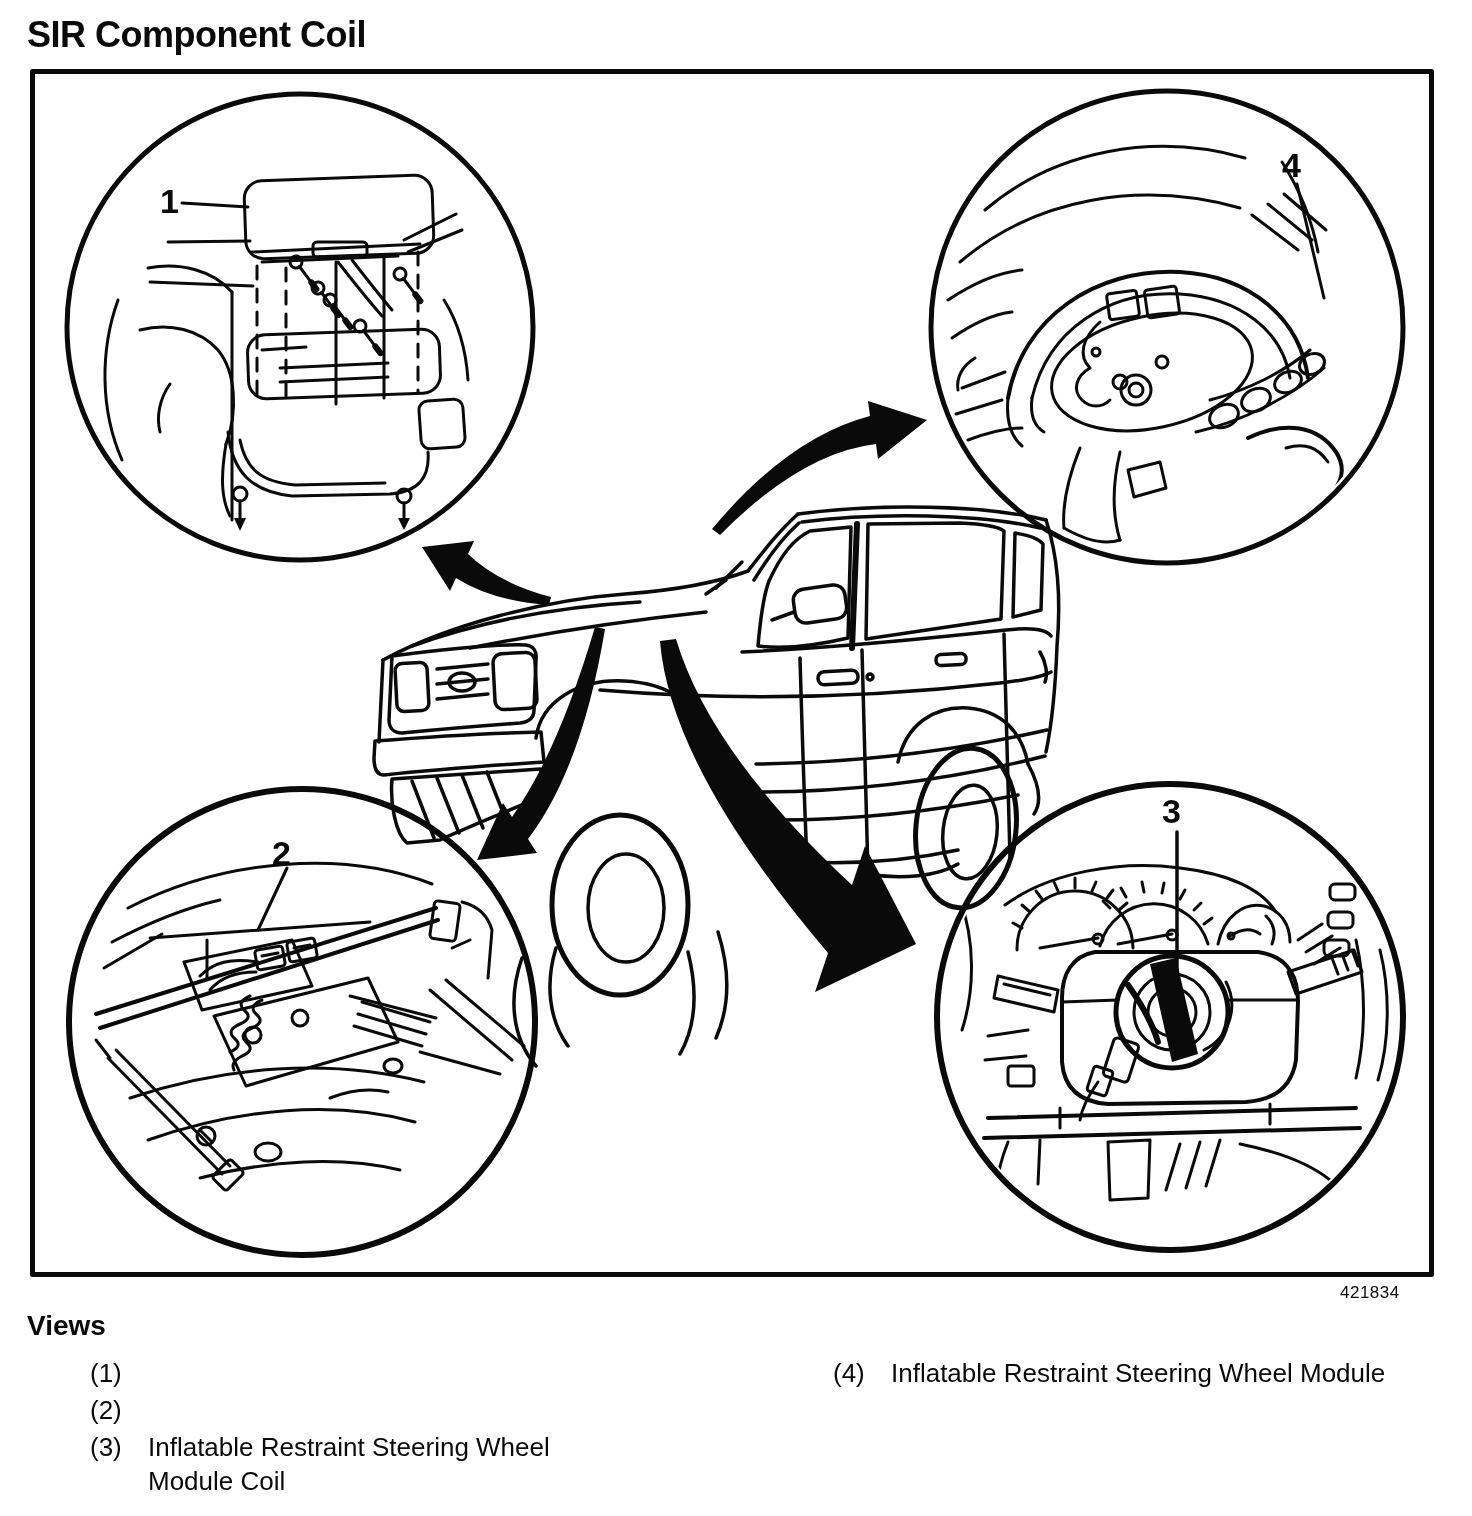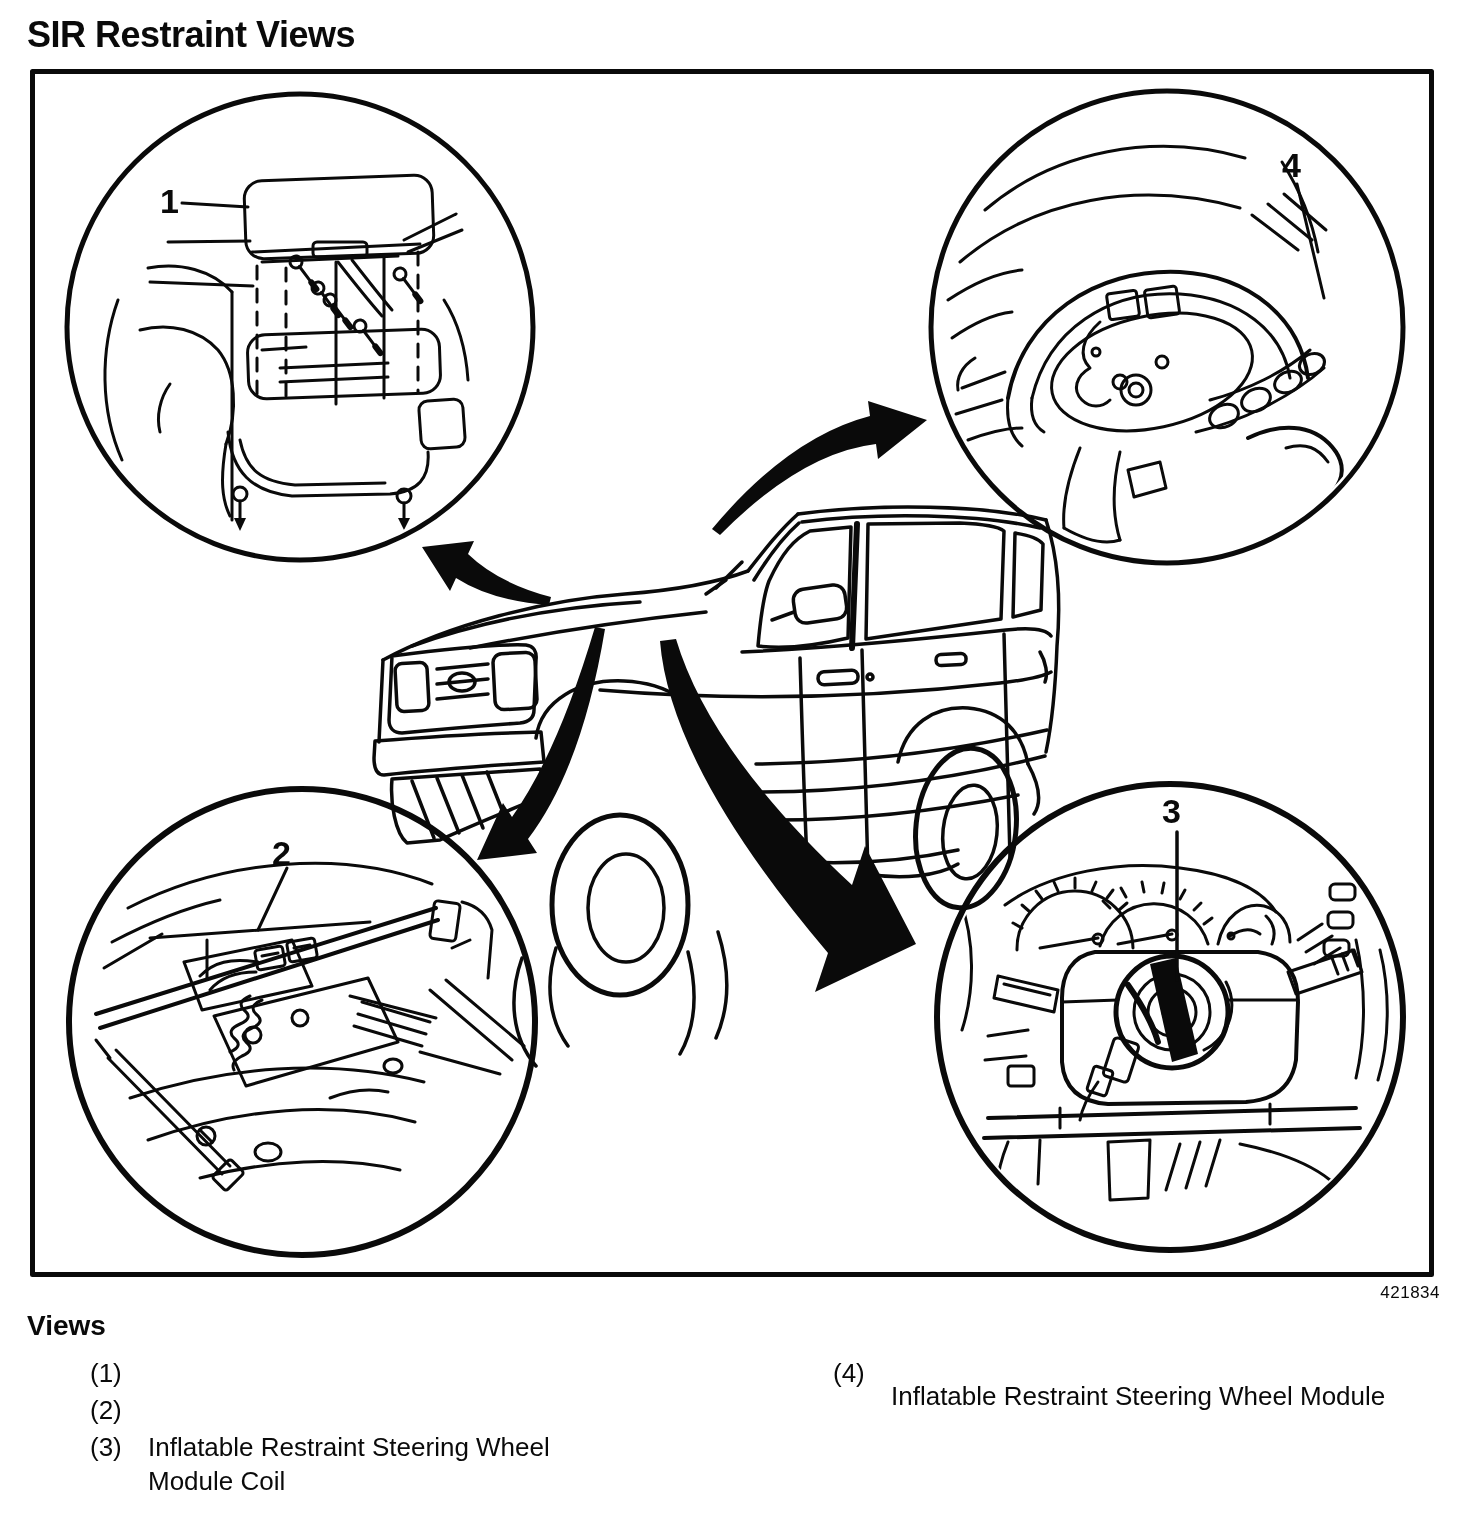--- a/index.html
+++ b/index.html
@@ -11,48 +11,48 @@
   .page-title {
     position:absolute; left:27px; top:14px;
     font-size:36px; font-weight:700; letter-spacing:-0.5px;
   }
   .artwork { position:absolute; left:0; top:0; width:1472px; height:1516px; }
   .callout {
     position:absolute; font-size:34px; font-weight:700; line-height:1;
   }
   .fig-number {
     position:absolute; left:1340px; top:1283px; width:100px;
-    text-align:right; font-size:17px; font-weight:400; letter-spacing:0.5px;
+    font-size:17px; font-weight:400; letter-spacing:0.5px;
   }
   .legend-heading {
     position:absolute; left:27px; top:1310px;
     font-size:28px; font-weight:700;
   }
   .legend-col { position:absolute; top:1356px; }
   .legend-col.left  { left:90px;  width:560px; }
   .legend-col.right { left:833px; width:620px; }
   .legend-item { display:flex; margin-bottom:3px; font-size:26px; line-height:34px; }
   .legend-item .num { flex:none; width:58px; }
   .legend-item .txt { max-width:450px; }
-  .legend-col.right .legend-item .txt { max-width:590px;margin-top:23px; }
+  .legend-col.right .legend-item .txt { max-width:590px; }
 
   
   .ln   { fill:none; stroke:#0a0a0a; stroke-linecap:round; stroke-linejoin:round; }
   .s3   { stroke-width:3; }
   .s35  { stroke-width:3.5; }
   .s4   { stroke-width:4; }
   .s5   { stroke-width:5; }
   .s6   { stroke-width:6; }
   .blk  { fill:#0a0a0a; stroke:none; }
   .dash { stroke-dasharray:13 10; }
 </style>
 </head>
 <body>
 
-<div class="page-title">SIR Restraint Views</div>
+<div class="page-title">SIR Component Coil</div>
 
 <svg class="artwork" viewBox="0 0 1472 1516" xmlns="http://www.w3.org/2000/svg">
   <defs>
     <g id="scrw">
       <circle cx="0" cy="0" r="6" fill="none"></circle>
       <path d="M 4 4 L 18 18"></path>
       <path d="M 18 18 l 6 6" stroke-width="6"></path>
     </g>
     <clipPath id="clipC1">
         <circle cx="300" cy="327" r="228"></circle>

